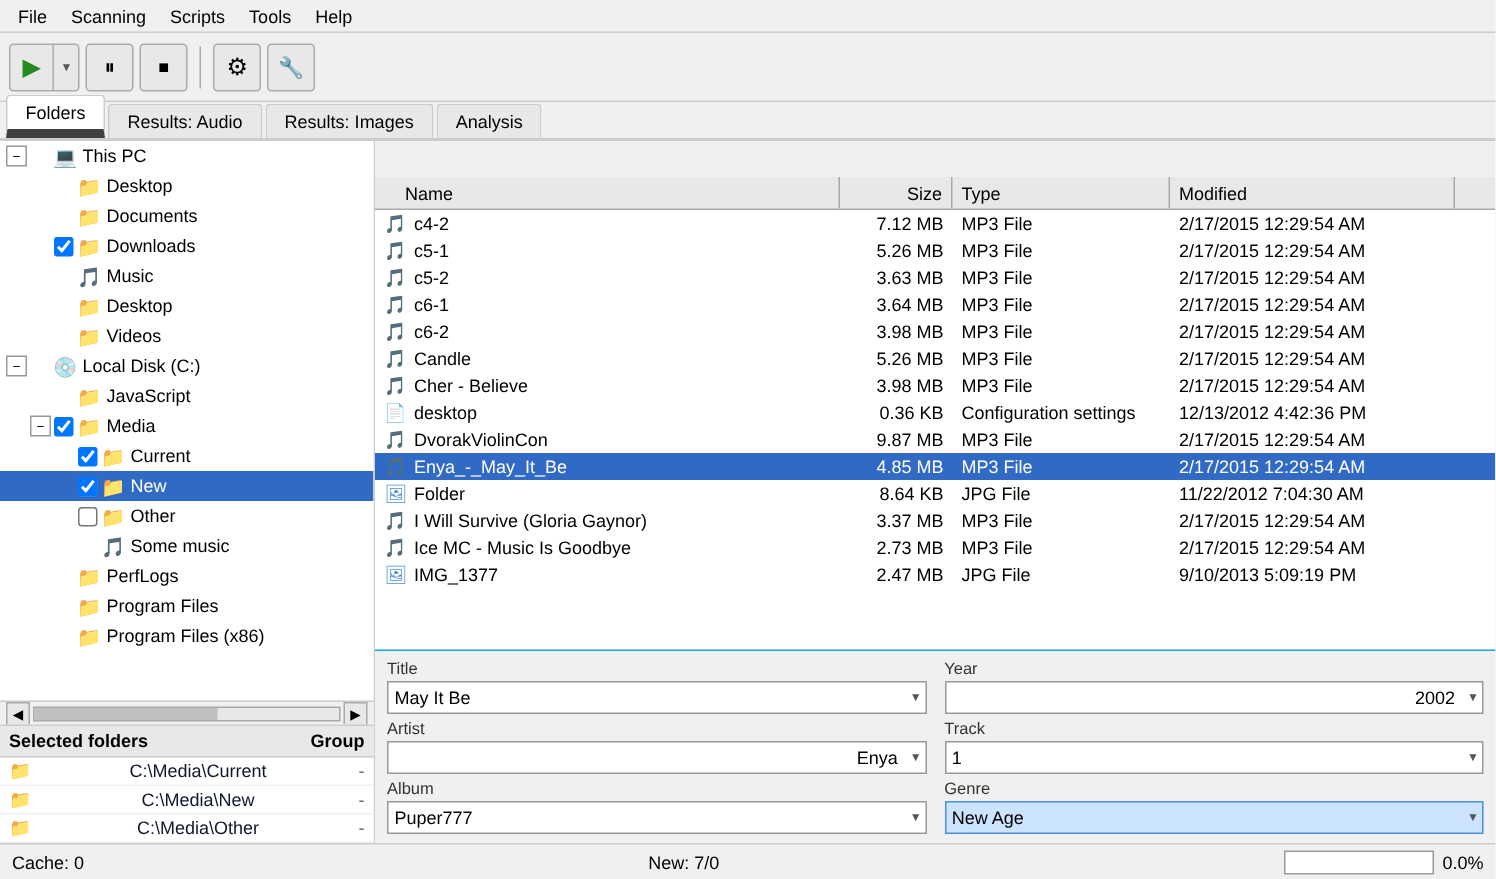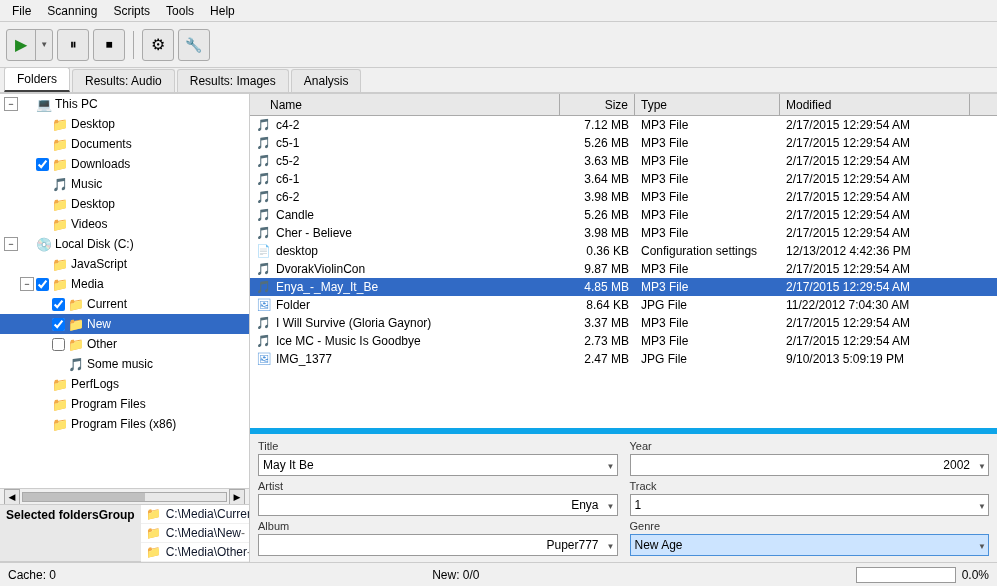--- a/index.html
+++ b/index.html
@@ -10,21 +10,21 @@
     .menubar-item { padding: 2px 8px; cursor: pointer; font-size: 12px; }
 
     
     .toolbar { display: flex; align-items: center; background: #f0f0f0; padding: 4px 6px; border-bottom: 1px solid #ccc; height: 46px; gap: 4px; }
     .toolbar-btn { display: flex; align-items: center; justify-content: center; background: #e8e8e8; border: 1px solid #aaa; border-radius: 3px; width: 32px; height: 32px; cursor: pointer; }
     .toolbar-separator { width: 1px; height: 28px; background: #aaa; margin: 0 4px; }
 
     
     .tabs { display: flex; background: #f0f0f0; border-bottom: 2px solid #ccc; height: 26px; align-items: flex-end; padding: 0 4px; }
     .tab { padding: 4px 12px; cursor: pointer; border: 1px solid #ccc; border-bottom: none; background: #e8e8e8; margin-right: 2px; font-size: 12px; border-radius: 3px 3px 0 0; }
-    .tab.active { background: #fff; border-bottom: 2px solid #404040; z-index: 1; }
+    .tab.active { background: #fff; border-bottom: 6px solid #404040; z-index: 1; }
 
     
     .main { display: flex; height: calc(586px - 22px - 46px - 26px - 24px); }
 
     
     .left-panel { width: 250px; display: flex; flex-direction: column; border-right: 1px solid #ccc; background: #fff; min-width: 250px; }
     .folder-tree { flex: 1; overflow-y: auto; overflow-x: hidden; background: #fff; }
     .tree-item { display: flex; align-items: center; padding: 2px 4px; cursor: pointer; white-space: nowrap; }
     .tree-item.selected { background: #316ac5; color: white; }
     .tree-indent { display: inline-block; width: 16px; flex-shrink: 0; }
@@ -32,21 +32,21 @@
     .tree-checkbox { width: 13px; height: 13px; margin-right: 3px; flex-shrink: 0; }
     .tree-icon { width: 16px; height: 16px; margin-right: 3px; flex-shrink: 0; display: inline-flex; align-items: center; justify-content: center; font-size: 13px; }
     .tree-label { font-size: 12px; }
 
     
     ::-webkit-scrollbar { width: 16px; height: 16px; }
     ::-webkit-scrollbar-track { background: #f0f0f0; }
     ::-webkit-scrollbar-thumb { background: #c0c0c0; border: 3px solid #f0f0f0; border-radius: 0; }
 
     
-    .right-panel { flex: 1; display: flex; flex-direction: column; background: #fff; min-width: 0; }
+    .right-panel { flex: 1; display: flex; flex-direction: column; background: #fff; min-width: 0; margin-top: 24px; }
 
     
     .file-list-container { flex: 1; overflow: hidden; display: flex; flex-direction: column; }
     .file-list-header { display: flex; background: #e8e8e8; border-bottom: 1px solid #aaa; height: 22px; align-items: center; padding: 0; }
     .file-list-header-cell { padding: 2px 6px; font-size: 12px; font-weight: normal; border-right: 1px solid #aaa; height: 100%; display: flex; align-items: center; cursor: pointer; white-space: nowrap; }
     .file-list-body { flex: 1; overflow-y: auto; overflow-x: hidden; }
     .file-row { display: flex; align-items: center; padding: 1px 0; border-bottom: 1px solid transparent; height: 18px; }
     .file-row.selected { background: #316ac5; color: white; }
     .file-cell { padding: 0 6px; font-size: 12px; white-space: nowrap; overflow: hidden; text-overflow: ellipsis; display: flex; align-items: center; height: 100%; }
     .file-icon { width: 16px; height: 16px; margin-right: 4px; display: inline-flex; align-items: center; justify-content: center; font-size: 12px; color: #4a90d9; flex-shrink: 0; }
@@ -54,21 +54,21 @@
     
     .tag-editor { background: #f0f0f0; border-top: 1px solid #ccc; padding: 6px 8px; display: grid; grid-template-columns: 1fr 1fr; gap: 4px 12px; }
     .tag-field { display: flex; flex-direction: column; gap: 2px; }
     .tag-label { font-size: 11px; color: #333; }
     .tag-input { height: 22px; border: 1px solid #999; background: #fff; padding: 2px 4px; font-size: 12px; display: flex; align-items: center; position: relative; }
     .tag-input-text { flex: 1; font-size: 12px; }
     .tag-input-arrow { position: absolute; right: 2px; top: 50%; transform: translateY(-50%); font-size: 10px; color: #666; }
     .tag-input.highlight { border-color: #4a90d9; background: #e8f4ff; }
 
     
-    .selected-folders { display: flex; flex-direction: row; border-top: 1px solid #ccc; background: #fff; }
+    .selected-folders { display: flex; flex-direction: column; border-top: 1px solid #ccc; background: #fff; }
     .selected-folders-header { display: flex; justify-content: space-between; padding: 3px 6px; background: #e8e8e8; border-bottom: 1px solid #ccc; font-size: 12px; font-weight: bold; }
     .selected-folders-list { overflow-y: auto; flex: 1; }
     .selected-folder-row { display: flex; justify-content: space-between; padding: 2px 6px; font-size: 12px; border-bottom: 1px solid #f0f0f0; }
     .sf-path { color: #0f172a; }
     .sf-group { color: #666; }
 
     
     .h-scroll { height: 16px; background: #f0f0f0; border-top: 1px solid #ccc; display: flex; align-items: center; }
 
     
@@ -422,21 +422,21 @@
               <span class="file-icon">🖼</span>
               <span>IMG_1377</span>
             </div>
             <div class="file-cell" style="width: 75px; justify-content: flex-end;">2.47 MB</div>
             <div class="file-cell" style="width: 145px;">JPG File</div>
             <div class="file-cell" style="width: 190px;">9/10/2013 5:09:19 PM</div>
           </div>
         </div>
     </div>
 
-    <div class="tag-editor" style="border-top: 6px solid #0ea5e9;">
+    <div class="tag-editor" style="border-top: 1px solid #0ea5e9;">
 
       <div class="tag-field">
         <span class="tag-label">Title</span>
         <div class="tag-input" style="display:flex; align-items:center; position:relative; padding-right:18px;">
           <span class="tag-input-text">May It Be</span>
           <span class="tag-input-arrow dropdown-arrow"></span>
         </div>
       </div>
       <div class="tag-field">
         <span class="tag-label">Year</span>
@@ -456,39 +456,39 @@
       <div class="tag-field">
         <span class="tag-label">Track</span>
         <div class="tag-input" style="display:flex; align-items:center; position:relative; padding-right:18px;">
           <span class="tag-input-text">1</span>
           <span class="tag-input-arrow dropdown-arrow"></span>
         </div>
       </div>
 
       <div class="tag-field">
         <span class="tag-label">Album</span>
-        <div class="tag-input" style="display:flex; align-items:center; position:relative; padding-right:18px;text-align:right;">
+        <div class="tag-input" style="display:flex; align-items:center; position:relative; padding-right:18px;">
           <span class="tag-input-text">Puper777</span>
           <span class="tag-input-arrow dropdown-arrow"></span>
         </div>
       </div>
       <div class="tag-field">
         <span class="tag-label">Genre</span>
         <div class="tag-input highlight" style="display:flex; align-items:center; position:relative; padding-right:18px; background:#cce4ff; border-color:#4a90d9;">
           <span class="tag-input-text">New Age</span>
           <span class="tag-input-arrow dropdown-arrow"></span>
         </div>
       </div>
 
     </div>
   </div>
 </div>
 
 <div class="statusbar">
   <span class="statusbar-text">Cache: 0</span>
-  <span class="statusbar-text">New: 0/0</span>
+  <span class="statusbar-text">New: 7/0</span>
   <div style="display:flex; align-items:center; gap:6px;">
     <div class="progress-bar-container">
       <div class="progress-bar" style="width:0%;"></div>
     </div>
     <span class="statusbar-text">0.0%</span>
   </div>
 </div>
 
 </body></html>

